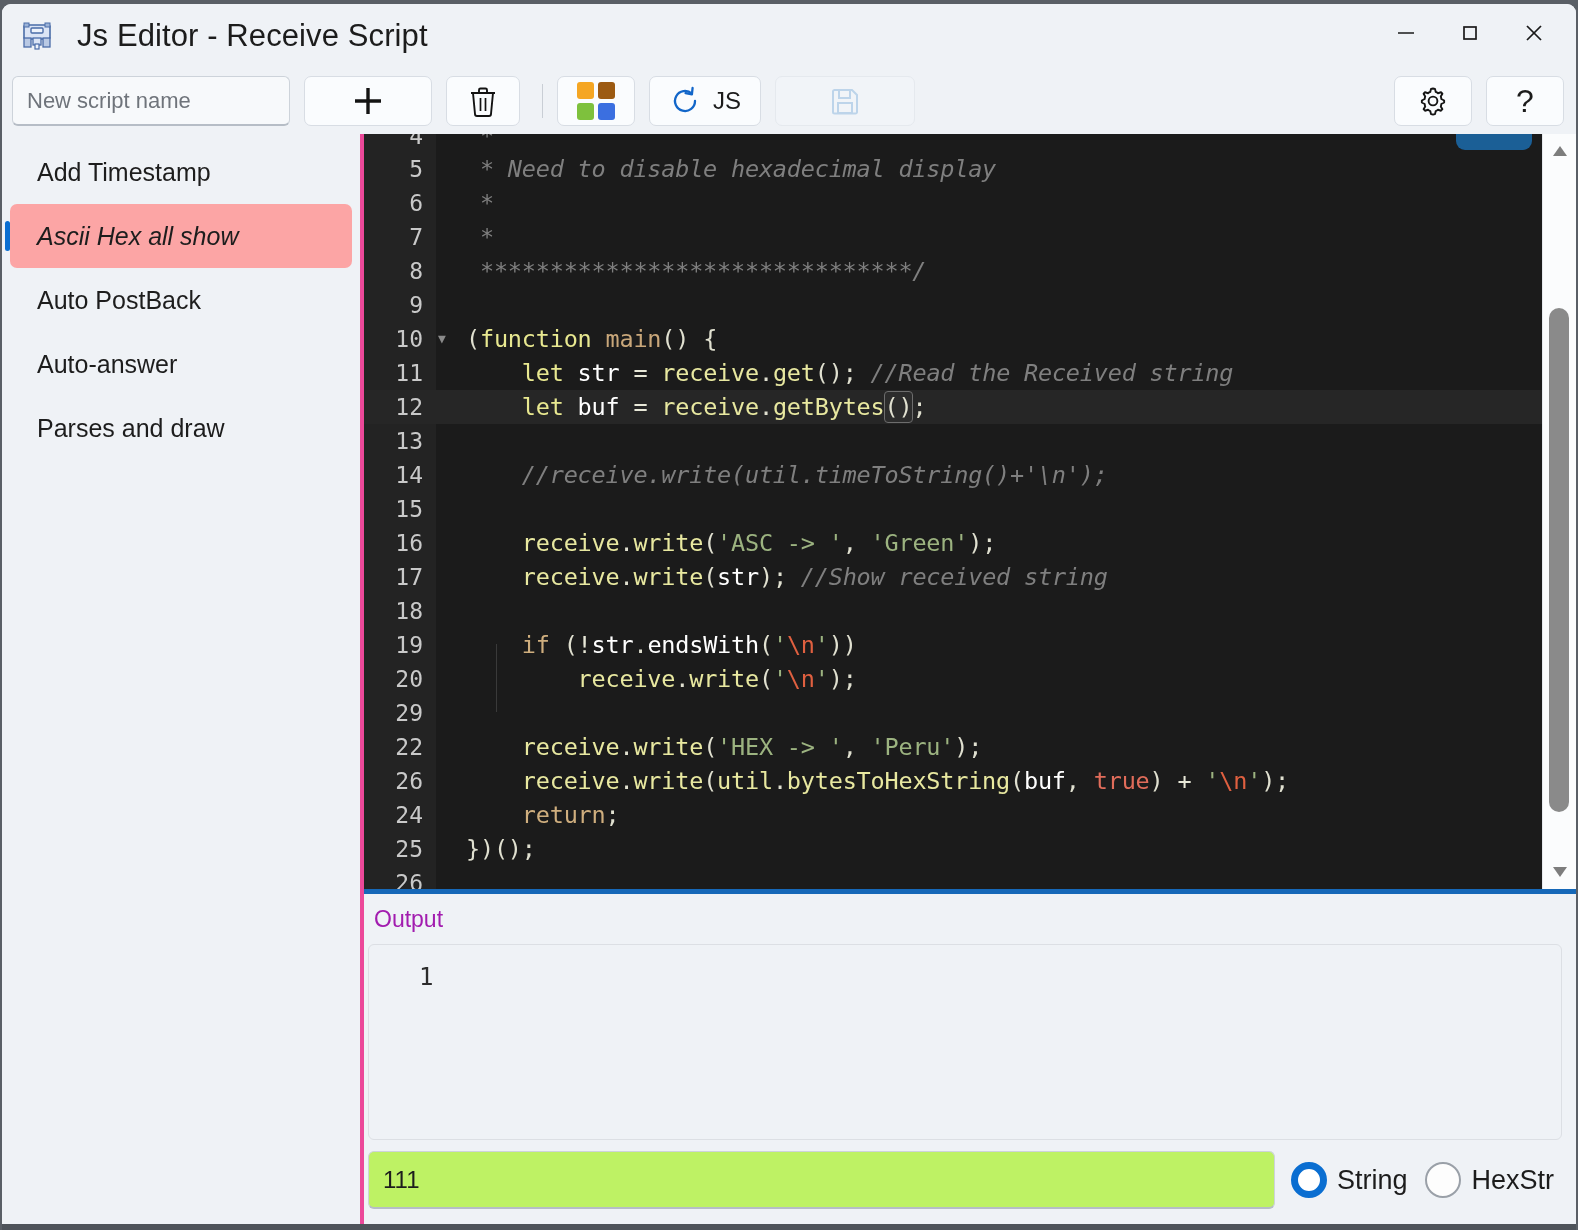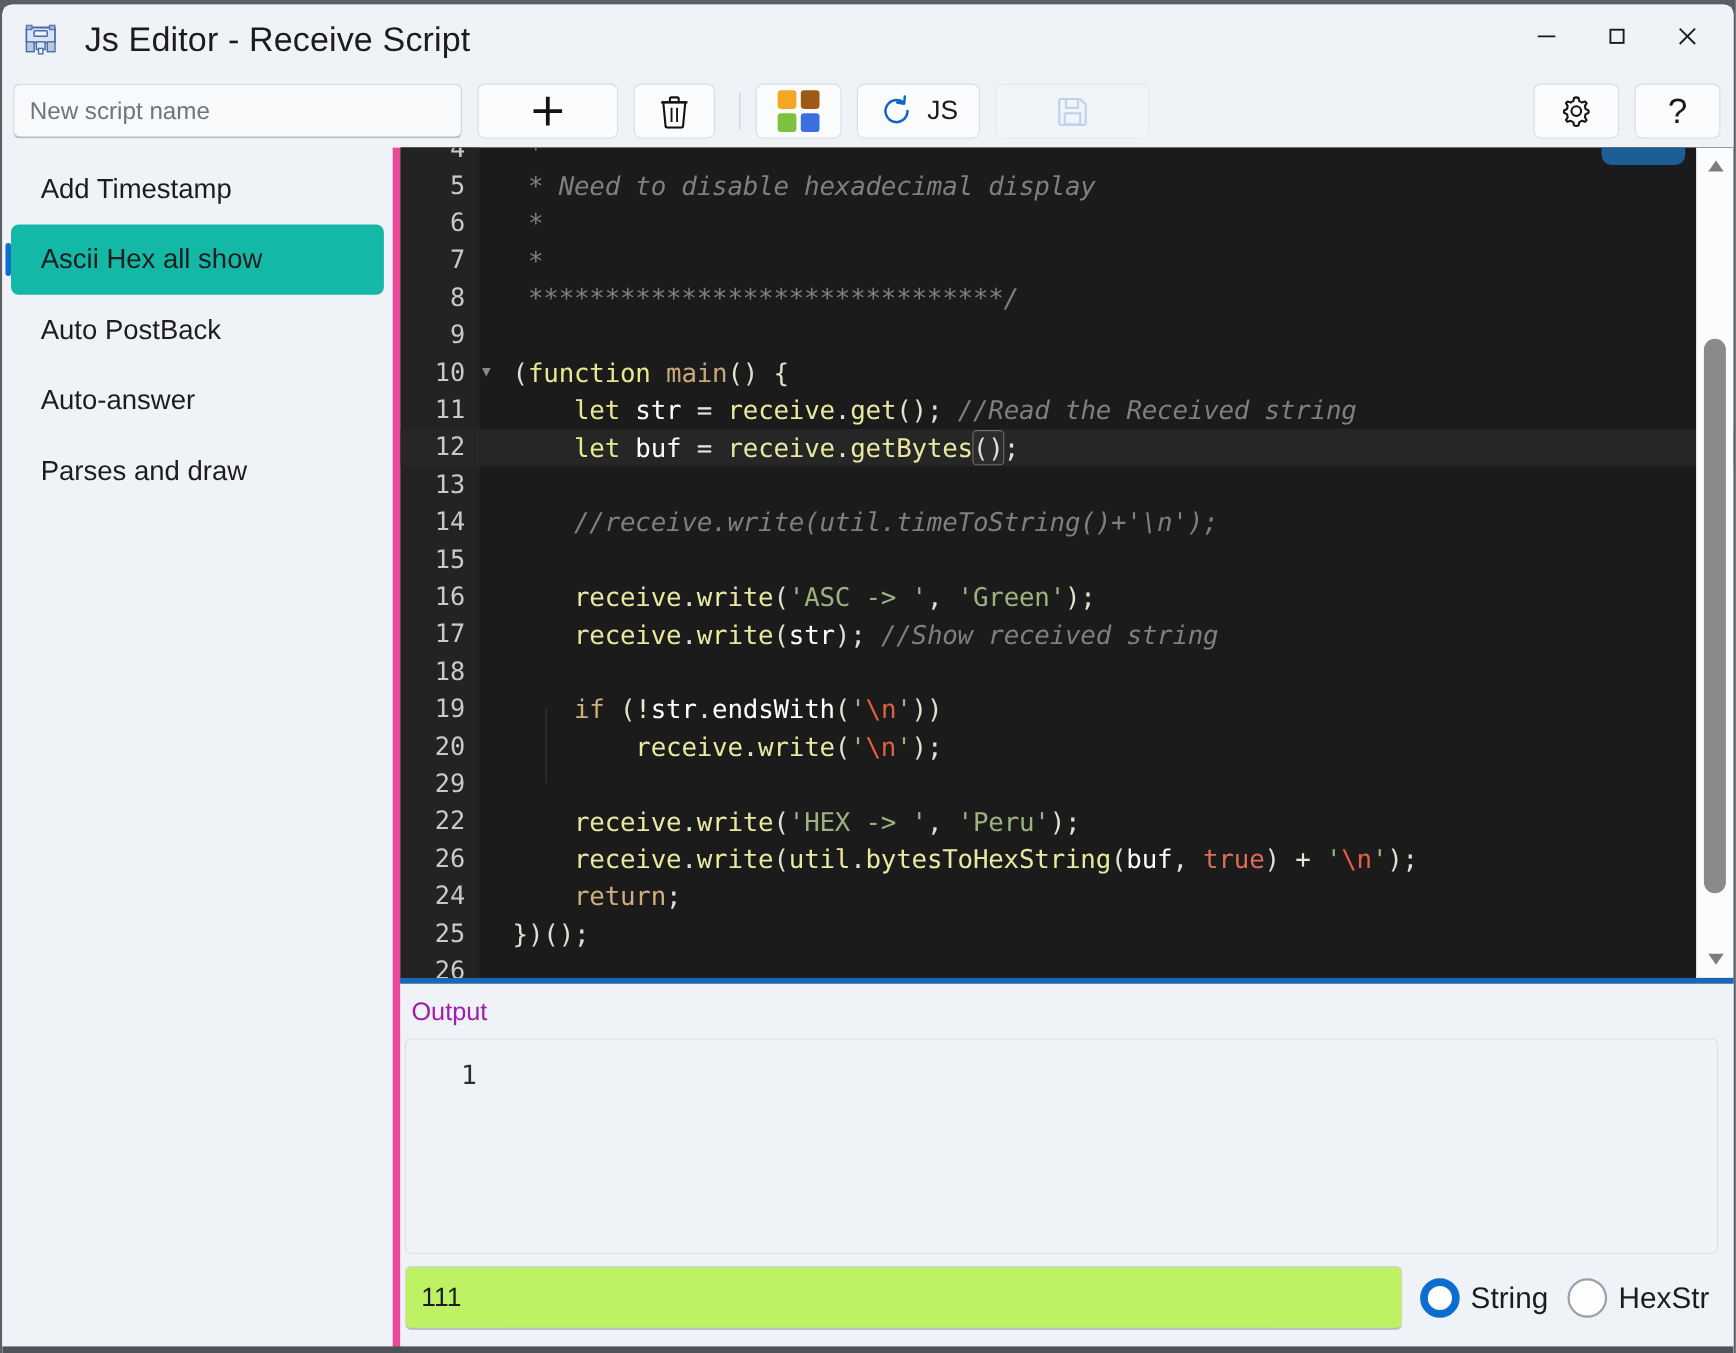--- a/index.html
+++ b/index.html
@@ -62,21 +62,21 @@
   #toolbar {
     height: 66px;
     flex: 0 0 66px;
     display: flex;
     align-items: center;
     padding: 0 12px 0 10px;
     background: #eff2f6;
     position: relative;
   }
   #script-name-input {
-    width: 408px; height: 50px;
+    width: 278px; height: 50px;
     border: 1px solid #cdd3da;
     border-bottom: 2px solid #b6bdc6;
     border-radius: 6px;
     background: #f7f9fb;
     font-family: "Liberation Sans", sans-serif;
     font-size: 22px;
     color: #222;
     padding: 0 14px;
     outline: none;
   }
@@ -116,37 +116,37 @@
     flex: 1 1 auto;
     display: flex;
     min-height: 0;
   }
 
   
   #sidebar {
     width: 362px;
     flex: 0 0 362px;
     background: #eff2f6;
-    border-right: 7px solid #ec4899;
+    border-right: 4px solid #ec4899;
     padding-top: 6px;
     overflow: hidden;
   }
   .side-item {
     height: 64px;
     display: flex;
     align-items: center;
     padding-left: 27px;
     font-size: 25px;
     color: #1d1d1d;
     position: relative;
     cursor: default;
     margin: 0 8px;
     border-radius: 7px;
   }
-  .side-item.selected { background: #14b8a6; }
+  .side-item.selected { background: #fca5a5; font-style: italic; }
   .side-item.selected .sel-bar {
     position: absolute;
     left: -5px; top: 17px;
     width: 5px; height: 30px;
     background: #0a6ed1;
     border-radius: 3px;
   }
 
   
   #editor-col {

